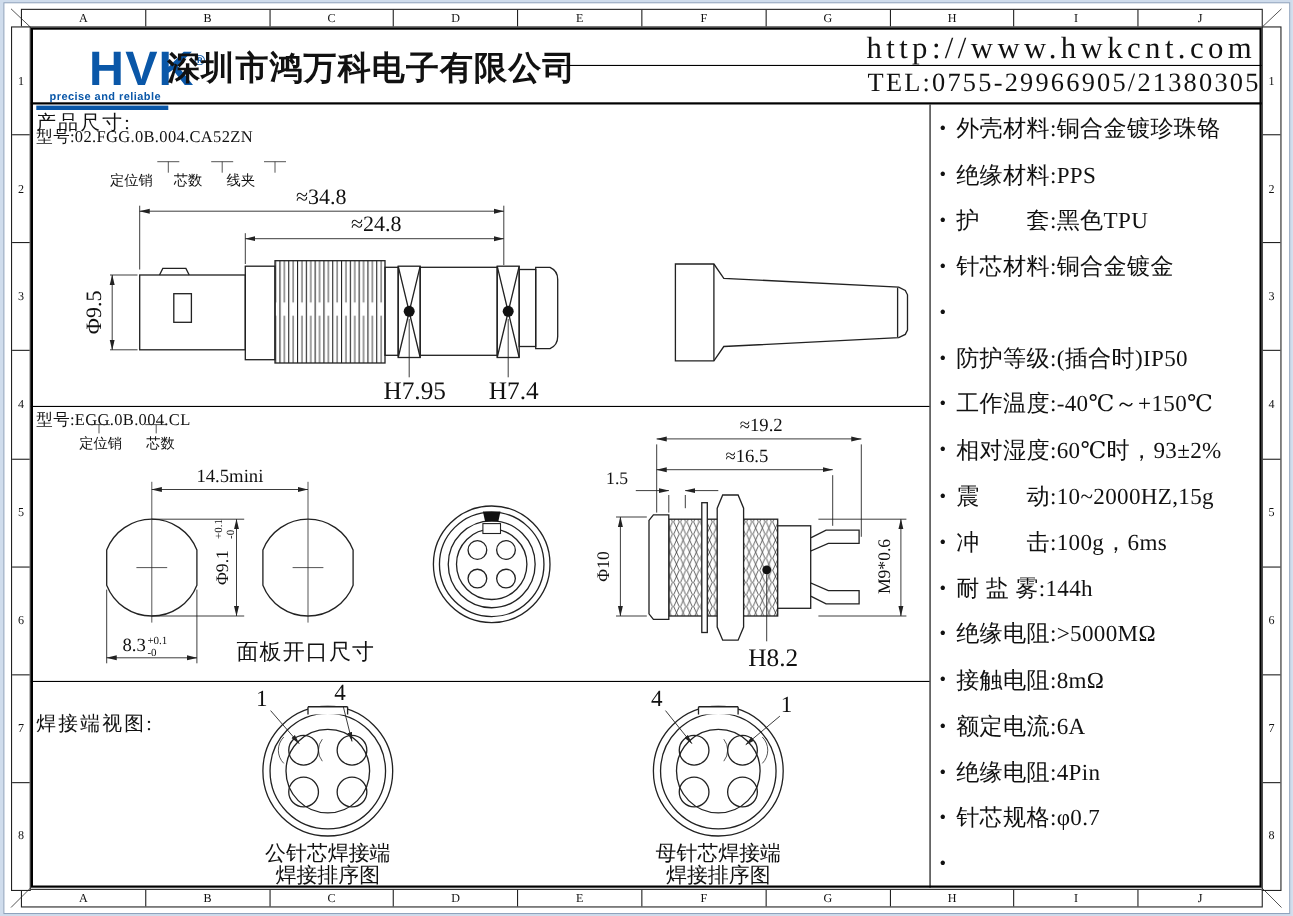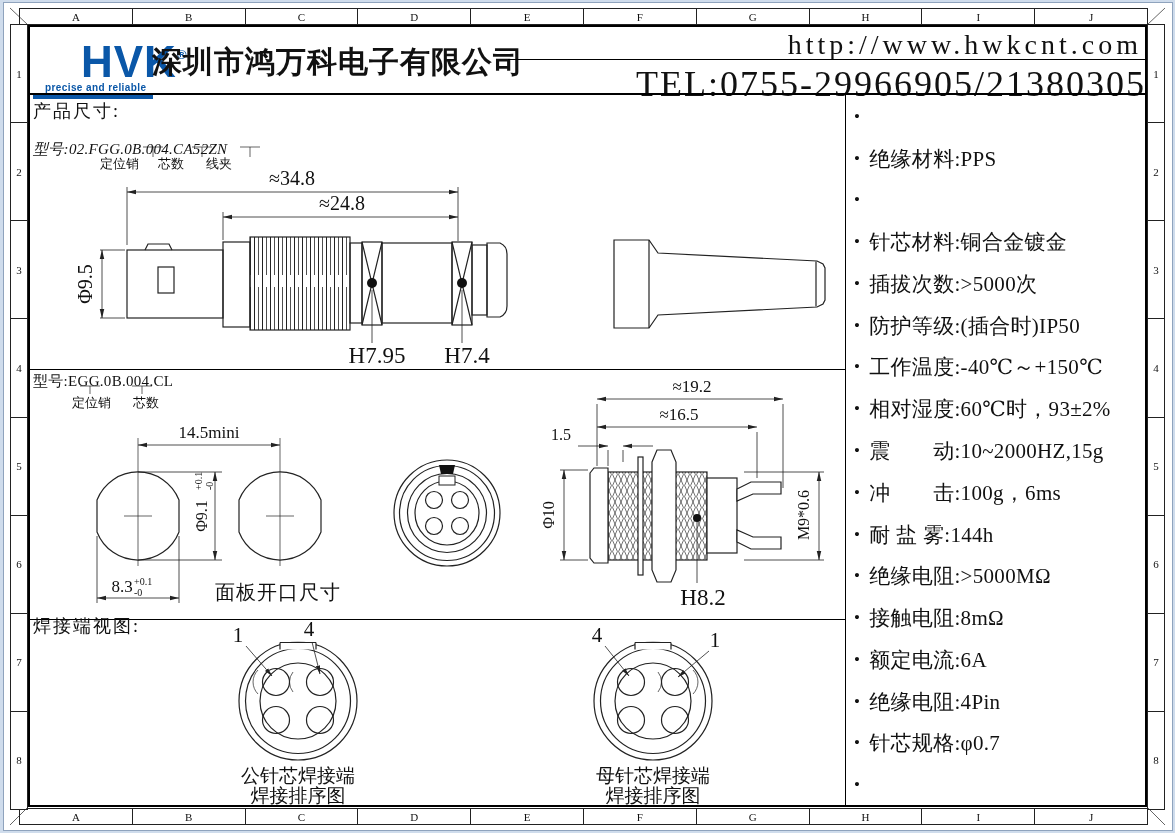--- a/index.html
+++ b/index.html
@@ -22,21 +22,21 @@
   #logo{left:33px;top:38px;width:122px;}
   #logo-main{font-family:"Liberation Sans","DejaVu Sans",sans-serif;font-weight:900;
              font-size:44px;line-height:34px;color:#0a57a8;letter-spacing:1px;}
   #logo-reg{font-size:13px;vertical-align:18px;font-weight:700;}
   #logo-tagline{font-family:"Liberation Sans",sans-serif;font-weight:700;font-size:10px;
                 color:#0a57a8;letter-spacing:.4px;margin-top:3px;white-space:nowrap;padding-left:12px;}
   #logo-bar{width:120px;height:4px;background:#0a57a8;margin-top:2px;}
   #company{left:152px;top:42px;font-family:"Liberation Sans","DejaVu Sans",sans-serif;
            font-weight:700;font-size:30px;letter-spacing:1px;white-space:nowrap;}
   #website{right:33px;top:29px;font-size:28px;letter-spacing:4px;white-space:nowrap;}
-  #tel{right:29px;top:63px;font-size:36px;letter-spacing:2px;white-space:nowrap;}
+  #tel{right:29px;top:63px;font-size:24px;letter-spacing:2px;white-space:nowrap;}
   
   .sec-title{font-size:18px;letter-spacing:2px;white-space:nowrap;}
   .model{font-size:15px;letter-spacing:.3px;white-space:nowrap;}
   .callout{font-size:13px;white-space:nowrap;}
   
   #specs{left:846px;top:96px;width:300px;height:710px;display:flex;flex-direction:column;
          padding-left:8px;box-sizing:border-box;}
   .spec-item{flex:1;display:flex;align-items:center;font-size:21px;letter-spacing:.3px;white-space:nowrap;}
   .spec-item .bullet{font-size:17px;margin-right:9px;}
   
@@ -114,21 +114,21 @@
   <div id="website" class="abs">http://www.hwkcnt.com</div>
   <div id="tel" class="abs">TEL:0755-29966905/21380305</div>
   <div class="divider" style="left:508px;top:59px;width:639px;height:1px;"></div>
   <div class="divider" style="left:28px;top:93px;width:1119px;height:2px;"></div>
 
   <div class="divider" style="left:28px;top:369px;width:817px;height:1px;"></div>
   <div class="divider" style="left:28px;top:619px;width:817px;height:1px;"></div>
   <div class="divider" style="left:845px;top:95px;width:1px;height:712px;"></div>
 
   <div class="abs sec-title" style="left:33px;top:99px;">产品尺寸:</div>
-  <div class="abs model" style="left:33px;top:140px;font-style:italic;">型号:02.FGG.0B.004.CA52ZN</div>
+  <div class="abs model" style="left:33px;top:115px;">型号:02.FGG.0B.004.CA52ZN</div>
   <div class="abs callout" style="left:100px;top:155px;">定位销</div>
   <div class="abs callout" style="left:158px;top:155px;">芯数</div>
   <div class="abs callout" style="left:206px;top:155px;">线夹</div>
 
   <svg class="draw" style="left:30px;top:95px;" width="815" height="275" viewBox="0 0 815 275">
     <defs>
       <marker id="arr1" viewBox="0 0 11 6" refX="10.5" refY="3" markerWidth="12" markerHeight="7" orient="auto-start-reverse">
         <path d="M0,0.4 L11,3 L0,5.6 Z" fill="#222"></path>
       </marker>
       <pattern id="ribs" width="8" height="93" patternUnits="userSpaceOnUse">
@@ -280,21 +280,21 @@
       <polygon class="bodyw" points="622,92 627,80 641,80 646,92 646,200 641,212 627,212 622,200"></polygon>
       <rect class="bodyw" x="677" y="108" width="30" height="75"></rect>
       <path class="bodyw" d="M707,119 L721,112 L751,112 L751,124 L723,124 L707,131 Z"></path>
       <path class="bodyw" d="M707,172 L721,179 L751,179 L751,167 L723,167 L707,160 Z"></path>
       <circle cx="667" cy="148" r="4" fill="#111"></circle>
       <line class="dim" x1="667" y1="152" x2="667" y2="213"></line>
       <text x="673" y="235" text-anchor="middle" font-size="23">H8.2</text>
     </g>
   </svg>
 
-  <div class="abs sec-title" style="left:33px;top:614px;text-align:center;">焊接端视图:</div>
+  <div class="abs sec-title" style="left:33px;top:646px;text-align:center;">焊接端视图:</div>
 
   <svg class="draw" style="left:30px;top:620px;" width="815" height="188" viewBox="0 0 815 188">
     <defs>
       <marker id="arr3" viewBox="0 0 11 6" refX="10.5" refY="3" markerWidth="11" markerHeight="6" orient="auto-start-reverse">
         <path d="M0,0.4 L11,3 L0,5.6 Z" fill="#222"></path>
       </marker>
     </defs>
 
     <g>
       <circle class="body" cx="268" cy="81" r="59"></circle>
@@ -333,35 +333,36 @@
       <text x="567" y="22" text-anchor="middle" font-size="21">4</text>
       <text x="685" y="27" text-anchor="middle" font-size="21">1</text>
       <text x="623" y="162" text-anchor="middle" font-size="19">母针芯焊接端</text>
       <text x="623" y="182" text-anchor="middle" font-size="19">焊接排序图</text>
     </g>
   </svg>
 
   <div id="specs" class="abs">
       <div class="spec-item">
         <span class="bullet">•</span>
+        <span>外壳材料:铜合金镀珍珠铬</span>
       </div>
       <div class="spec-item">
         <span class="bullet">•</span>
         <span>绝缘材料:PPS</span>
       </div>
       <div class="spec-item">
         <span class="bullet">•</span>
+        <span>护　　套:黑色TPU</span>
       </div>
       <div class="spec-item">
         <span class="bullet">•</span>
         <span>针芯材料:铜合金镀金</span>
       </div>
       <div class="spec-item">
         <span class="bullet">•</span>
-        <span>插拔次数:&gt;5000次</span>
       </div>
       <div class="spec-item">
         <span class="bullet">•</span>
         <span>防护等级:(插合时)IP50</span>
       </div>
       <div class="spec-item">
         <span class="bullet">•</span>
         <span>工作温度:-40℃～+150℃</span>
       </div>
       <div class="spec-item">

